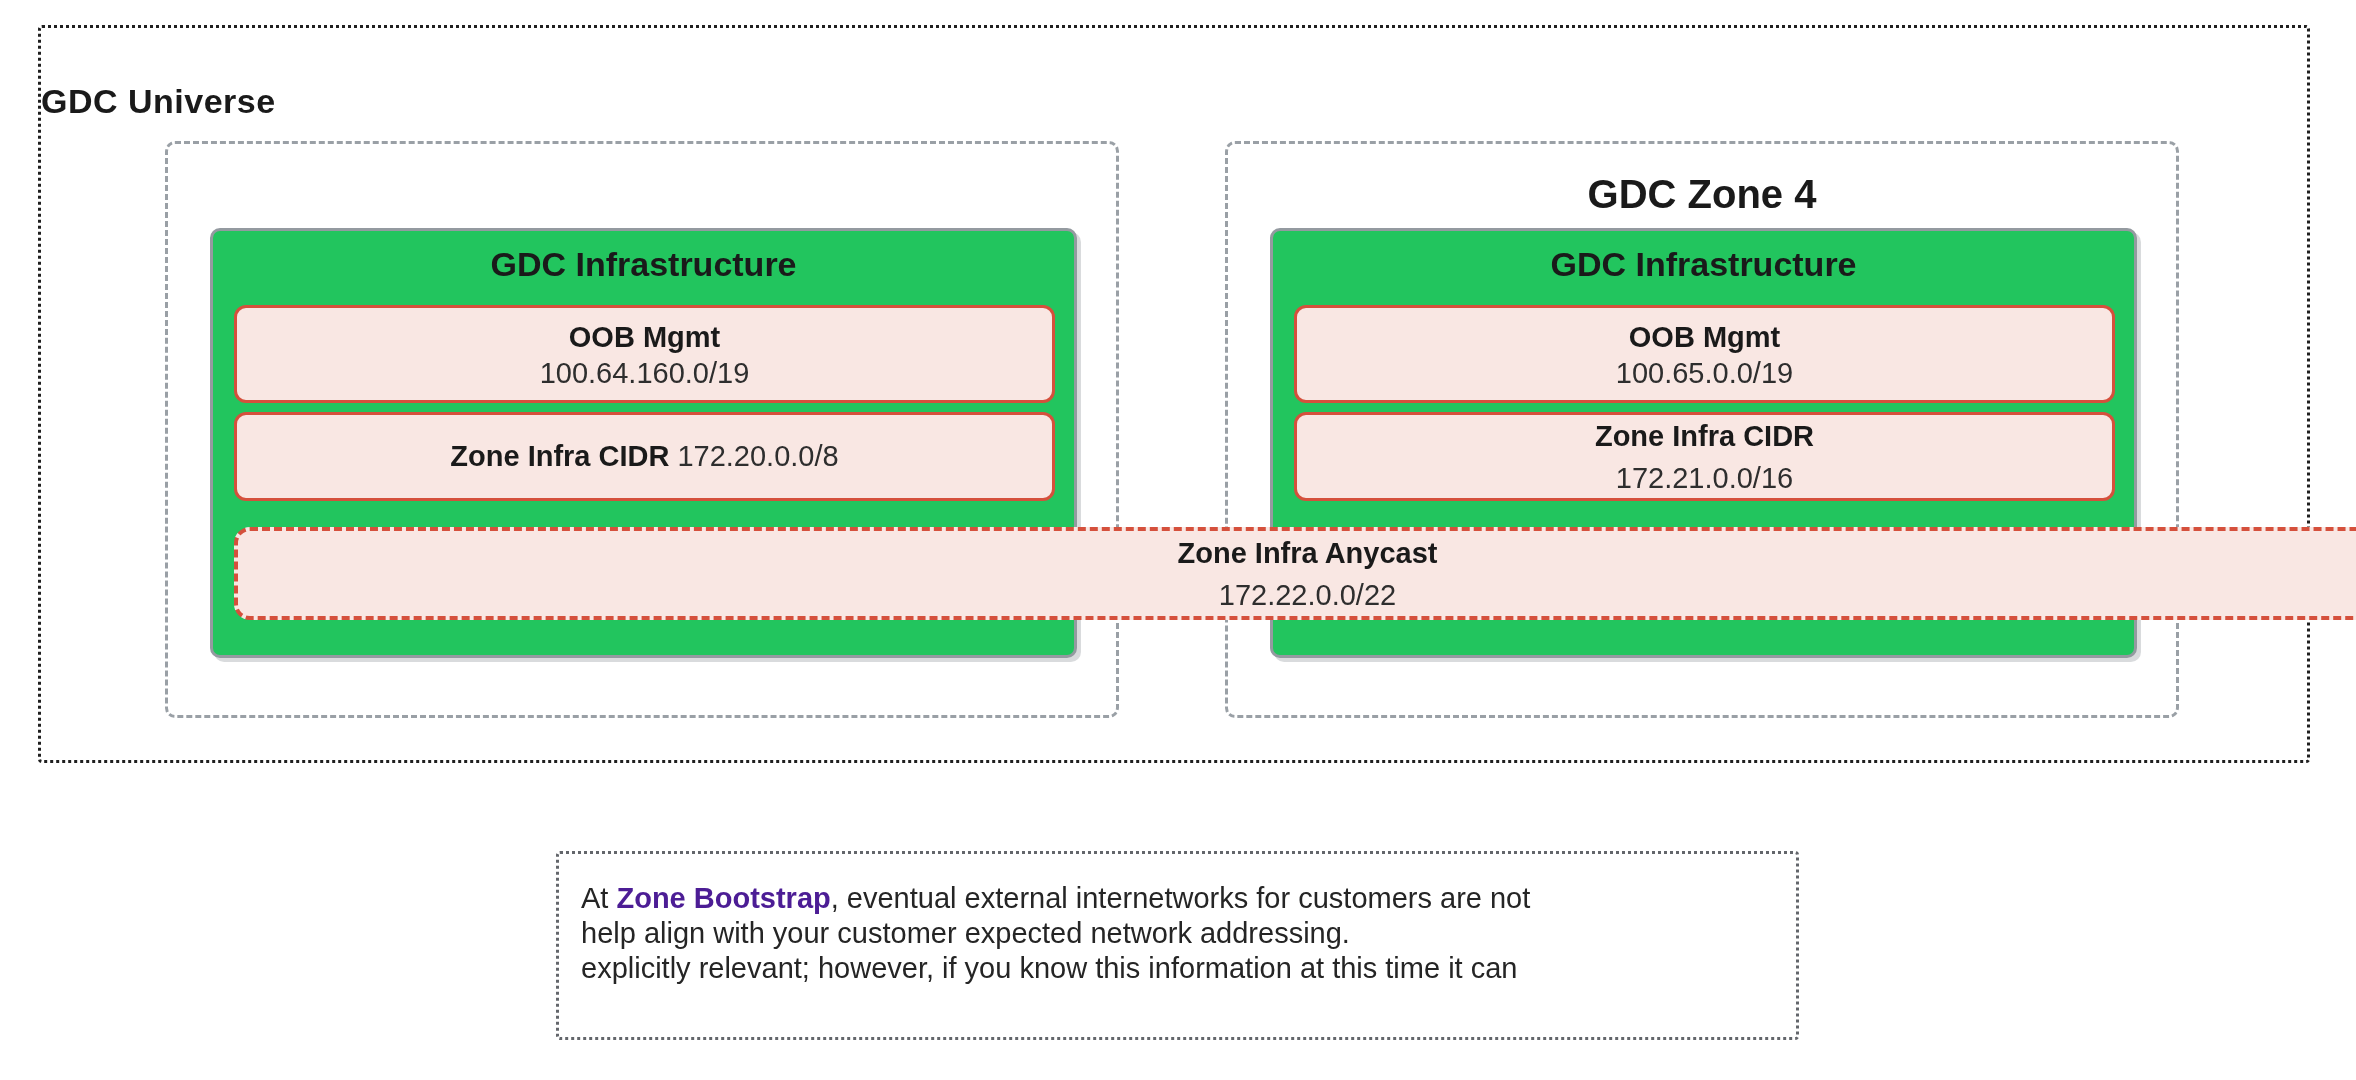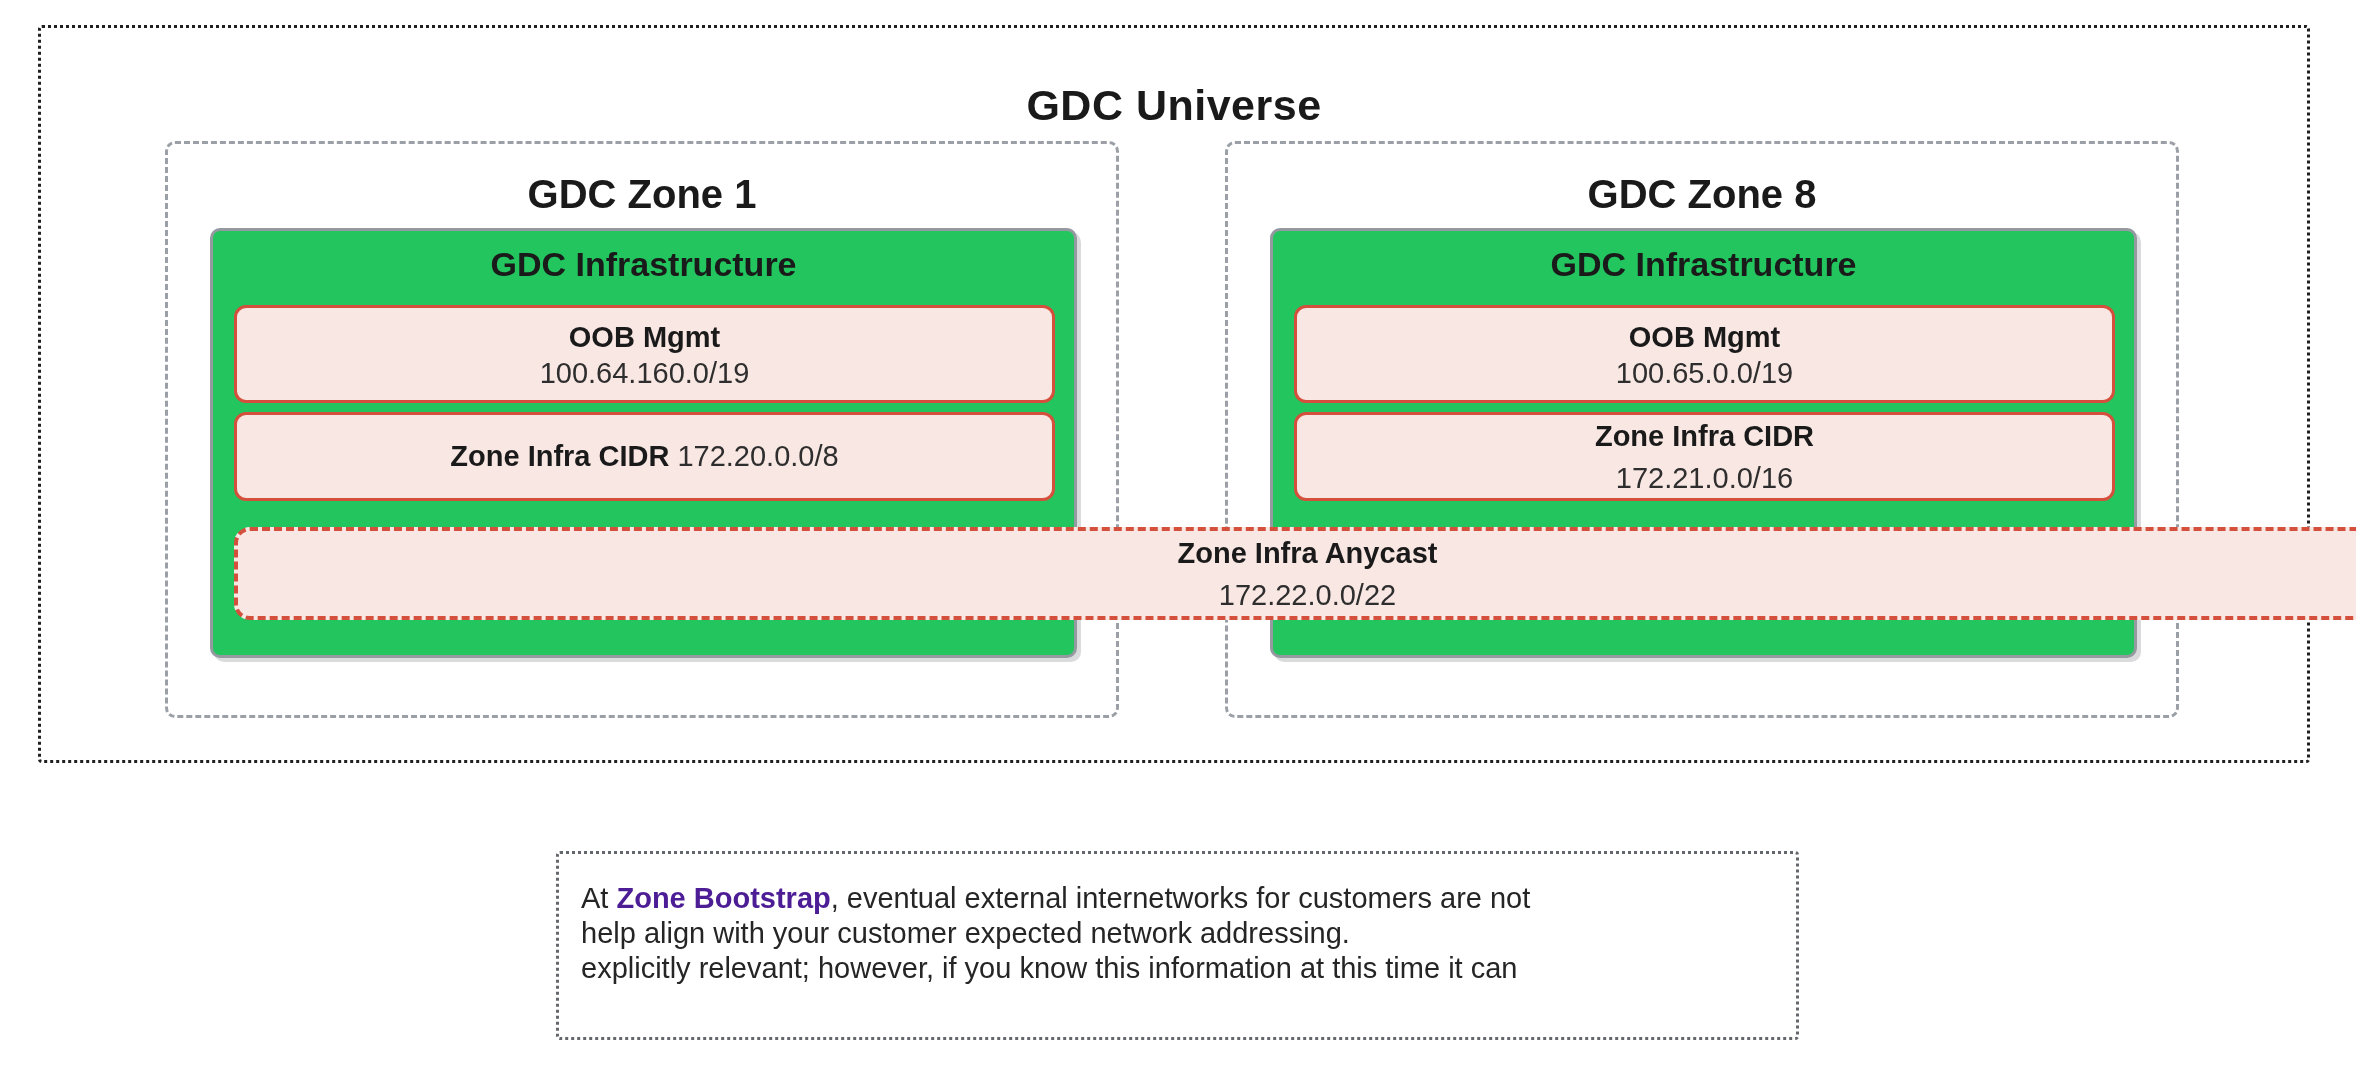--- a/index.html
+++ b/index.html
@@ -19,22 +19,21 @@
     position: absolute;
     left: 38px; top: 25px;
     width: 2272px; height: 738px;
     border: 3px dotted #1F1F1F;
     border-radius: 4px;
     background: #ffffff;
   }
   .universe-title {
     position: absolute;
     left: 0; right: 0; top: 56px;
-    text-align: center;
-    font-size: 43px;
+    font-size: 34px;
     font-weight: bold;
     line-height: 1;
     letter-spacing: 0.5px;
   }
 
   
   .zone {
     position: absolute;
     top: 113px;
     width: 954px; height: 577px;
@@ -127,39 +126,38 @@
 </style>
 </head>
 <body>
 
 <div class="canvas">
 
   <div class="universe">
     <div class="universe-title">GDC Universe</div>
 
     <div class="zone zone-1">
-      <div class="zone-title">GDC Zone 1</div>
       <div class="infra">
         <div class="infra-title">GDC Infrastructure</div>
 
         <div class="red-box oob-box">
           <div class="box-label">OOB Mgmt</div>
           <div class="box-value">100.64.160.0/19</div>
         </div>
 
         <div class="red-box cidr-box one-line">
           <span class="box-label">Zone Infra CIDR</span>
             <span class="inline-gap"></span>
             <span class="box-value">172.20.0.0/8</span>
         </div>
       </div>
     </div>
 
     <div class="zone zone-2">
-      <div class="zone-title">GDC Zone 8</div>
+      <div class="zone-title">GDC Zone 4</div>
       <div class="infra">
         <div class="infra-title">GDC Infrastructure</div>
 
         <div class="red-box oob-box">
           <div class="box-label">OOB Mgmt</div>
           <div class="box-value">100.65.0.0/19</div>
         </div>
 
         <div class="red-box cidr-box two-line">
           <div class="box-label">Zone Infra CIDR</div>

